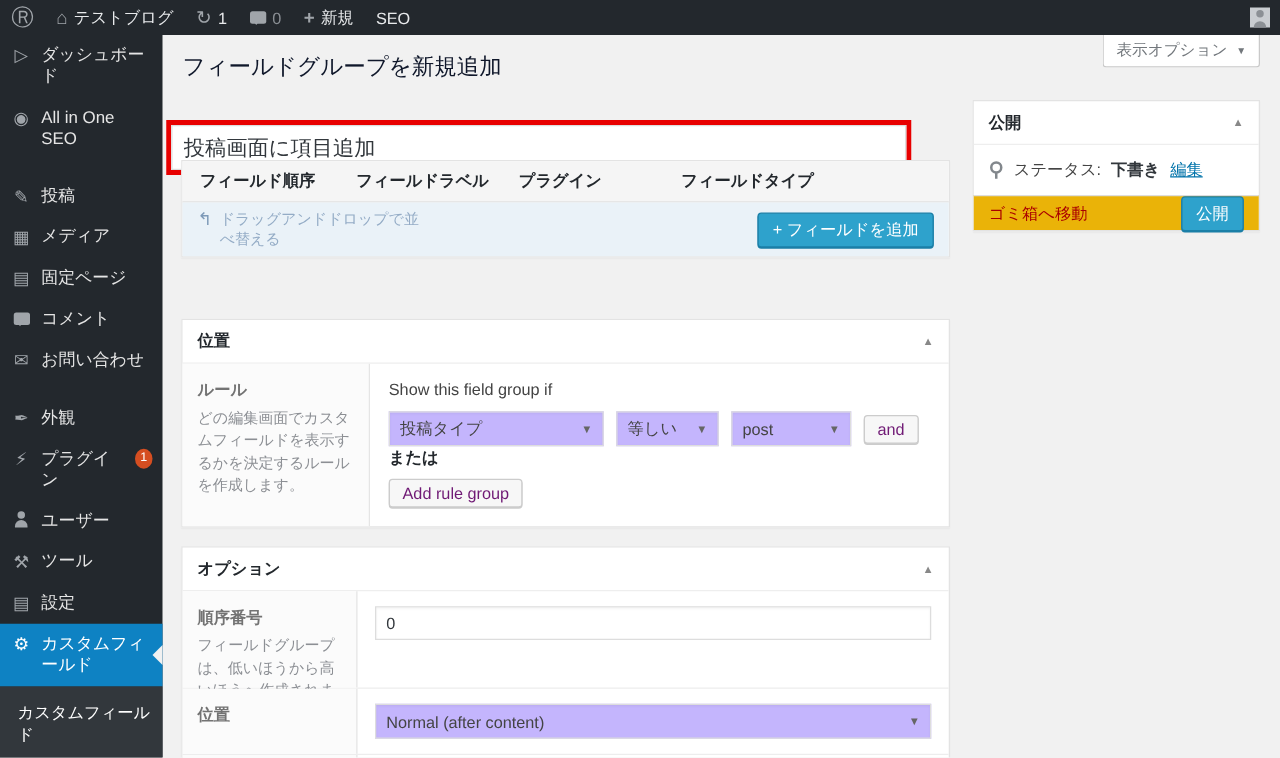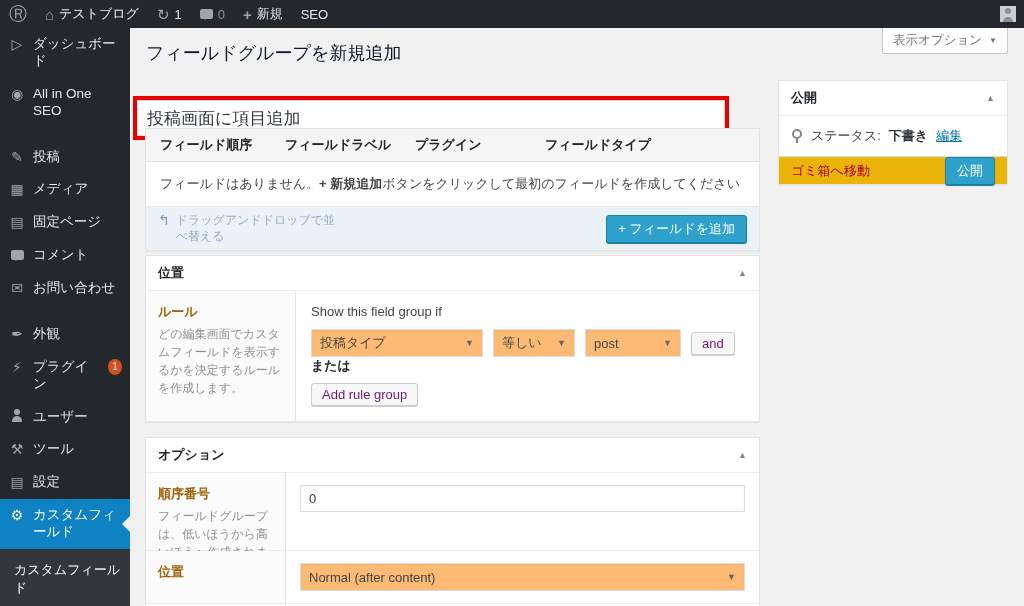--- a/index.html
+++ b/index.html
@@ -91,26 +91,26 @@
     color:#701a75; box-shadow:0 1px 0 #ccc; font-size:13px; padding:3px 10px; cursor:pointer;
     font-family:inherit; }
   .wp-btn-primary { background:#2ea2cc; border-color:#1b7fa7; color:#fff;
     box-shadow:0 1px 0 #1b7fa7; padding:4px 11px; }
 
   
   .location-box { left:15px; top:227px; width:615px; }
   .loc-body { display:flex; }
   .label-col { width:150px; flex:none; background:#fbfbfb; border-right:1px solid #e5e5e5;
     padding:12px; }
-  .label-col .lbl { font-weight:bold; color:#a16207; margin-bottom:4px; }
+  .label-col .lbl { font-weight:bold; color:#737373; margin-bottom:4px; }
   .label-col .desc { color:#8c8f94; font-size:12px; line-height:1.5; }
   .rule-col { flex:1; padding:13px 15px 15px; }
   .show-if { color:#444; margin-bottom:10px; }
   .rule-row { display:flex; gap:10px; align-items:center; }
-  .fake-select { background:#fdba74; border:1px solid #ddd; height:28px; display:flex;
+  .fake-select { background:#c4b5fd; border:1px solid #ddd; height:28px; display:flex;
     align-items:center; justify-content:space-between; padding:0 8px; font-size:13px;
     color:#444; cursor:pointer; box-shadow:inset 0 1px 2px rgba(0,0,0,.05);text-align:right; }
   .sel-arrow { font-size:9px; color:#666; margin-left:6px; }
   .or-label { font-weight:bold; color:#23282d; margin:0 0 8px; }
 
   
   .options-box { left:15px; top:409px; width:615px; height:200px; overflow:hidden; }
   .opt-row { display:flex; border-bottom:1px solid #ededed; }
   .opt-row .label-col { width:140px; }
   .opt-val { flex:1; padding:12px 14px; }
@@ -240,23 +240,20 @@
   <div class="red-box">
     <input class="title-input" type="text" value="投稿画面に項目追加" style="">
   </div>
 
   <div class="postbox fields-box">
     <div class="ftable-head">
       <span>フィールド順序</span>
       <span>フィールドラベル</span>
       <span>プラグイン</span>
       <span>フィールドタイプ</span>
-    </div>
-    <div class="ftable-empty">
-      <span>フィールドはありません。</span><b>+ 新規追加</b><span>ボタンをクリックして最初のフィールドを作成してください</span>
     </div>
     <div class="ftable-foot">
       <div class="drag-hint">
         <span class="drag-arrow">↰</span>
         <span>ドラッグアンドドロップで並べ替える</span>
       </div>
       <button class="wp-btn wp-btn-primary">+ フィールドを追加</button>
     </div>
   </div>
 

